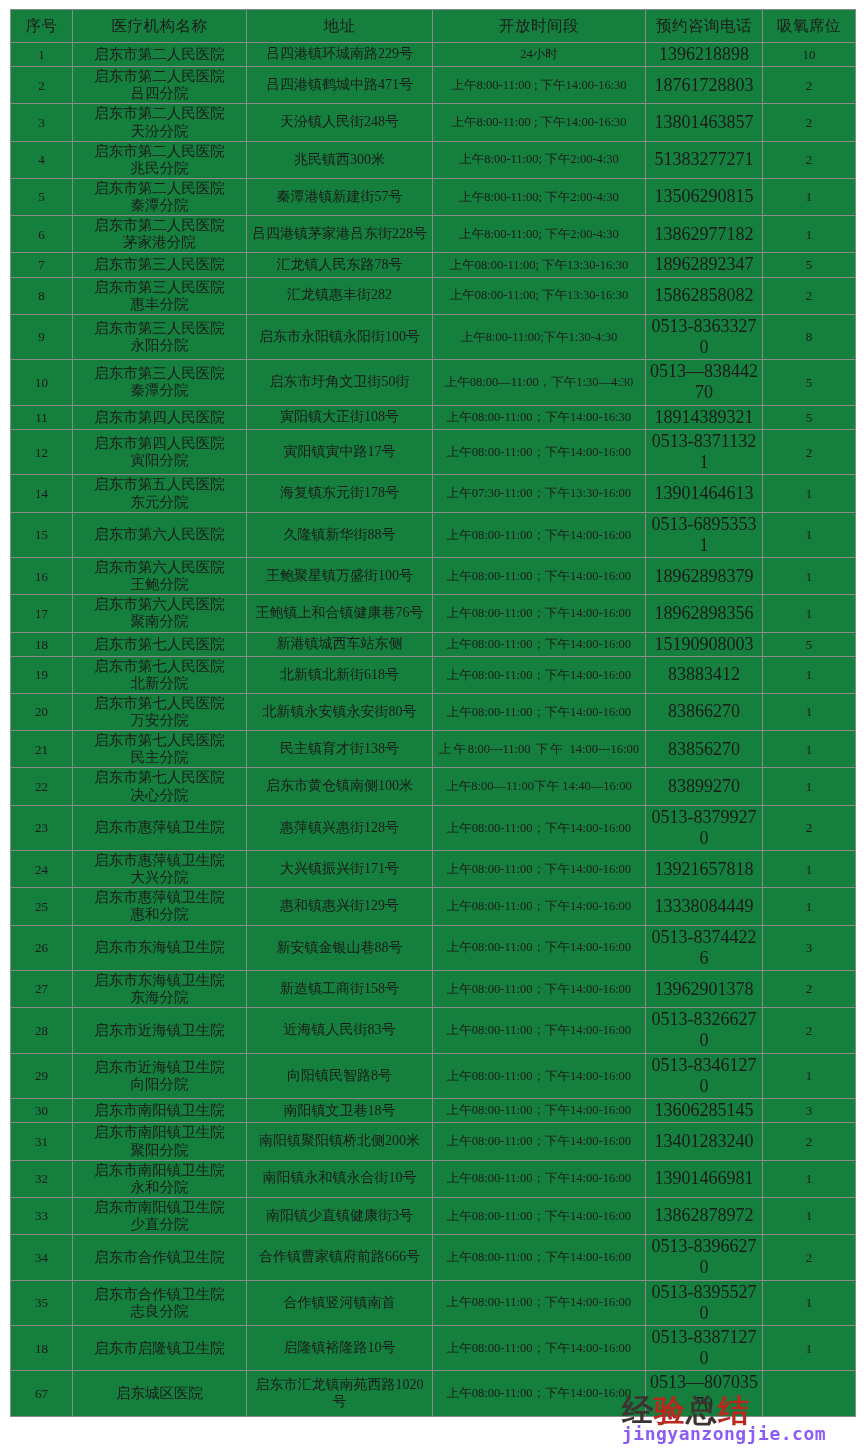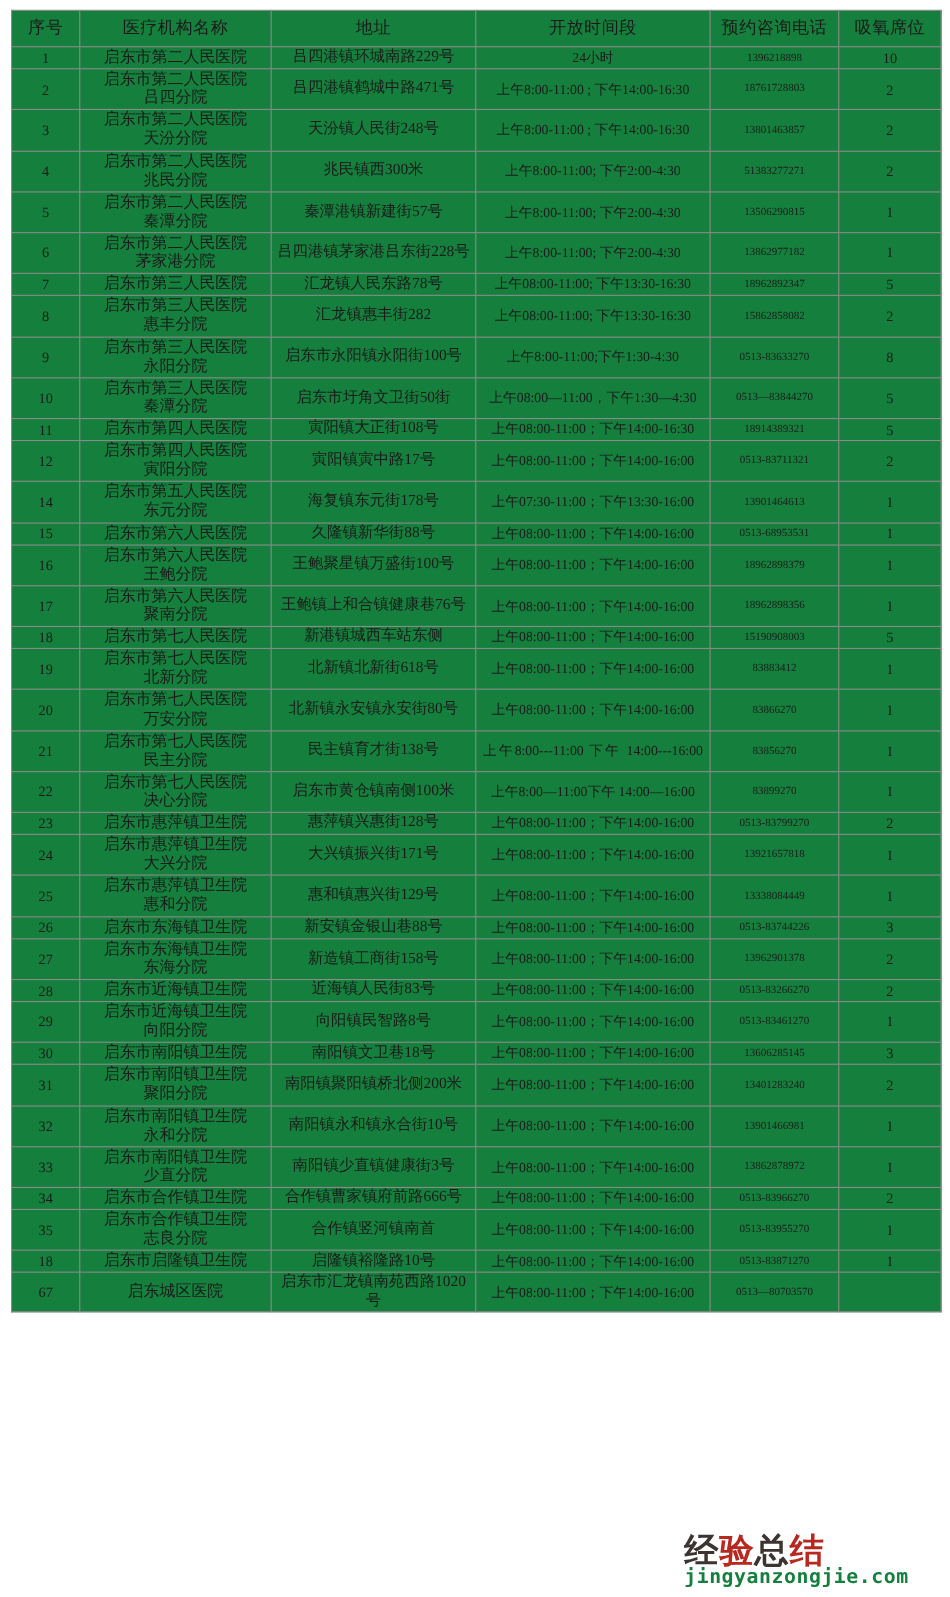--- a/index.html
+++ b/index.html
@@ -72,21 +72,21 @@
     line-height: 1.25;
     text-align: center;
   }
   td.cell-time.justified {
     text-align: justify;
     text-align-last: justify;
     padding-left: 6px;
     padding-right: 6px;
   }
   td.cell-tel {
-    font-size: 10px;
+    font-size: 18px;
     letter-spacing: 0px;
   }
   td.cell-seats {
     font-size: 13px;
   }
   .name-line1, .name-line2 {
     display: block;
     white-space: nowrap;
   }
   .name-line2:empty { display: none; }
@@ -108,21 +108,21 @@
     letter-spacing: 1px;
     line-height: 1;
     white-space: nowrap;
   }
   #watermark .wm-cn .wm-dark { color: #3c3430; }
   #watermark .wm-cn .wm-red { color: #b8281f; }
   #watermark .wm-url {
     font-family: "DejaVu Sans Mono", monospace;
     font-size: 18px;
     font-weight: bold;
-    color: #15803d;
+    color: #8b5cf6;
     letter-spacing: 0.5px;
     line-height: 1.1;
     margin-top: -2px;
   }
 </style>
 </head>
 <body>
 
 <div id="oxygen-table-wrapper">
   <table class="oxygen-table">
@@ -360,21 +360,21 @@
           <td class="cell-tel">83856270</td>
           <td class="cell-seats">1</td>
         </tr>
         <tr>
           <td class="cell-seq">22</td>
           <td class="cell-name">
             <span class="name-line1">启东市第七人民医院</span>
             <span class="name-line2">决心分院</span>
           </td>
           <td class="cell-addr">启东市黄仓镇南侧100米</td>
-          <td class="cell-time">上午8:00—11:00下午 14:00—16:00</td>
+          <td class="cell-time">上午8:00—11:00下午 14:40—16:00</td>
           <td class="cell-tel">83899270</td>
           <td class="cell-seats">1</td>
         </tr>
         <tr>
           <td class="cell-seq">23</td>
           <td class="cell-name">
             <span class="name-line1">启东市惠萍镇卫生院</span>
           </td>
           <td class="cell-addr">惠萍镇兴惠街128号</td>
           <td class="cell-time">上午08:00-11:00；下午14:00-16:00</td>

